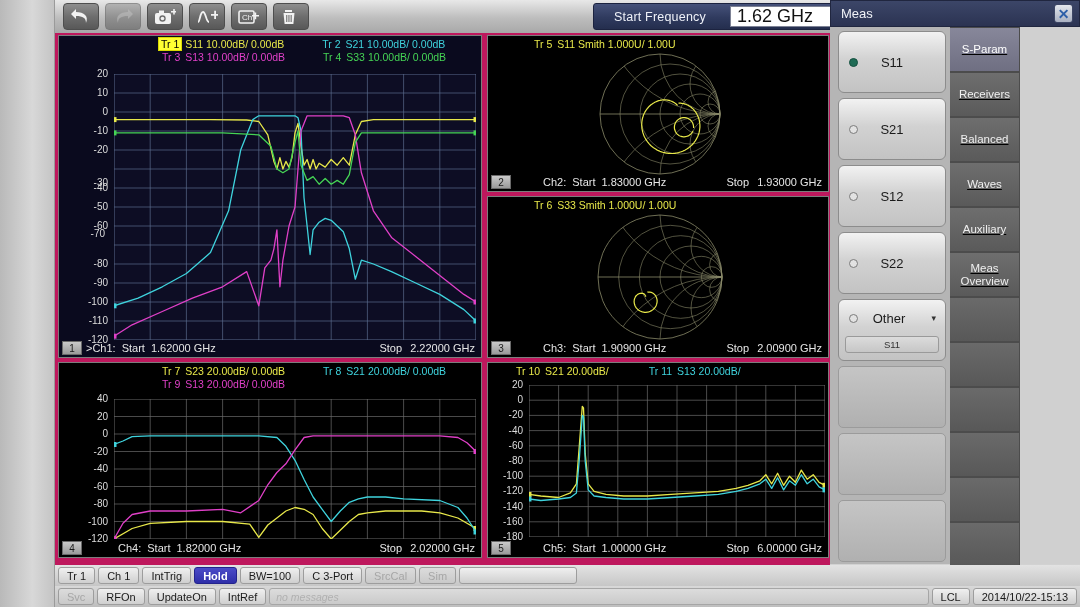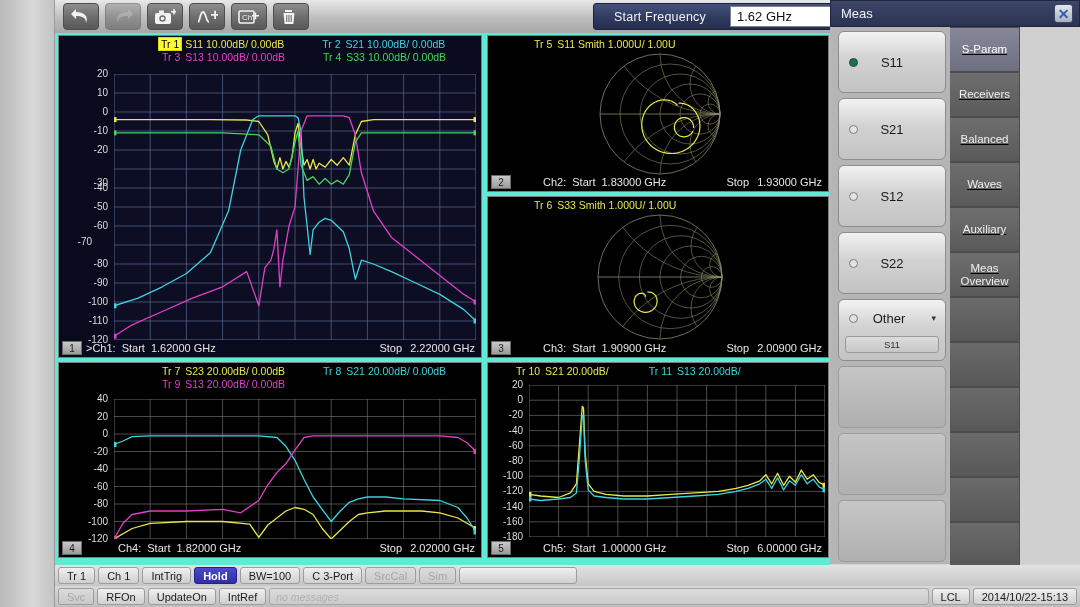--- a/index.html
+++ b/index.html
@@ -36,33 +36,33 @@
 
   .freq-box {
     position: absolute; left: 538px; top: 3px; width: 288px; height: 27px;
     background: linear-gradient(to bottom, #46527a, #2f3a5e 55%, #242e4e);
     border: 1px solid #1c2340; border-radius: 3px;
     display: flex; align-items: center; padding: 0 3px; gap: 7px;
   }
   .freq-label { color: #eef1f8; font-size: 12.5px; flex: 1; text-align: center; letter-spacing: .2px; }
   .freq-input {
     width: 118px; height: 21px; background: #fff; border: 1px solid #7d8295;
-    color: #111; font-size: 13px; padding: 0 6px; line-height: 19px;
+    color: #111; font-size: 18px; padding: 0 6px; line-height: 19px;
   }
   .numpad-btn {
     width: 22px; height: 22px; border-radius: 3px;
     background: linear-gradient(to bottom, #dfe2ea, #b4b9c8);
     border: 1px solid #5c6480;
     display: flex; align-items: center; justify-content: center; cursor: pointer;
   }
 
   
   .display {
     position: absolute; left: 55px; top: 33px; width: 775px; height: 570px;
-    background: #5eead4; padding: 1px;
+    background: #be185d; padding: 1px;
   }
   .panel { position: absolute; background: #05050f; border: 1px solid #7d7d7d; overflow: hidden; }
 
   #panel1 { left: 3px;   top: 2px;   width: 424px; height: 323px; background:#0a0a1e; }
   #panel2 { left: 432px; top: 2px;   width: 342px; height: 157px; background:#000; }
   #panel3 { left: 432px; top: 163px; width: 342px; height: 162px; background:#000; }
   #panel4 { left: 3px;   top: 329px; width: 424px; height: 196px; background:#000; }
   #panel5 { left: 432px; top: 329px; width: 342px; height: 196px; background:#000; }
 
   .trace-hdr { position: absolute; left: 0; top: 0; width: 100%; padding: 2px 0 0 0; }
@@ -283,21 +283,21 @@
       <div class="ylabels" id="yl1" style="left:0;top:38px;width:54px;height:266px">
           <div style="top: 0px; padding-right: 5px;">20</div>
           <div style="top: 19px; padding-right: 5px;">10</div>
           <div style="top: 38px; padding-right: 5px;">0</div>
           <div style="top: 57px; padding-right: 5px;">-10</div>
           <div style="top: 76px; padding-right: 5px;">-20</div>
           <div style="top: 109px; padding-right: 5px; text-align: center;">-30</div>
           <div style="top: 114px; padding-right: 5px;">-40</div>
           <div style="top: 133px; padding-right: 5px;">-50</div>
           <div style="top: 152px; padding-right: 5px;">-60</div>
-          <div style="top: 168px; padding-right: 21px; margin-left: 28px;">-70</div>
+          <div style="top: 160px; padding-right: 8px; margin-left: 28px;">-70</div>
           <div style="top: 190px; padding-right: 5px;">-80</div>
           <div style="top: 209px; padding-right: 5px; margin-left: 9px;">-90</div>
           <div style="top: 228px; padding-right: 5px;">-100</div>
           <div style="top: 247px; padding-right: 5px;">-110</div>
           <div style="top: 266px; padding-right: 5px;">-120</div>
         </div>
       <svg class="plotgrid" id="plot1" style="left:55px;top:38px" width="362" height="266">
           <rect x="0" y="0" width="362" height="266" fill="#0d0d24"></rect>
           <line x1="0" y1="0" x2="362" y2="0" stroke="#5a6a8c" stroke-width="1"></line>
           <line x1="0" y1="19" x2="362" y2="19" stroke="#5a6a8c" stroke-width="0.7"></line>

